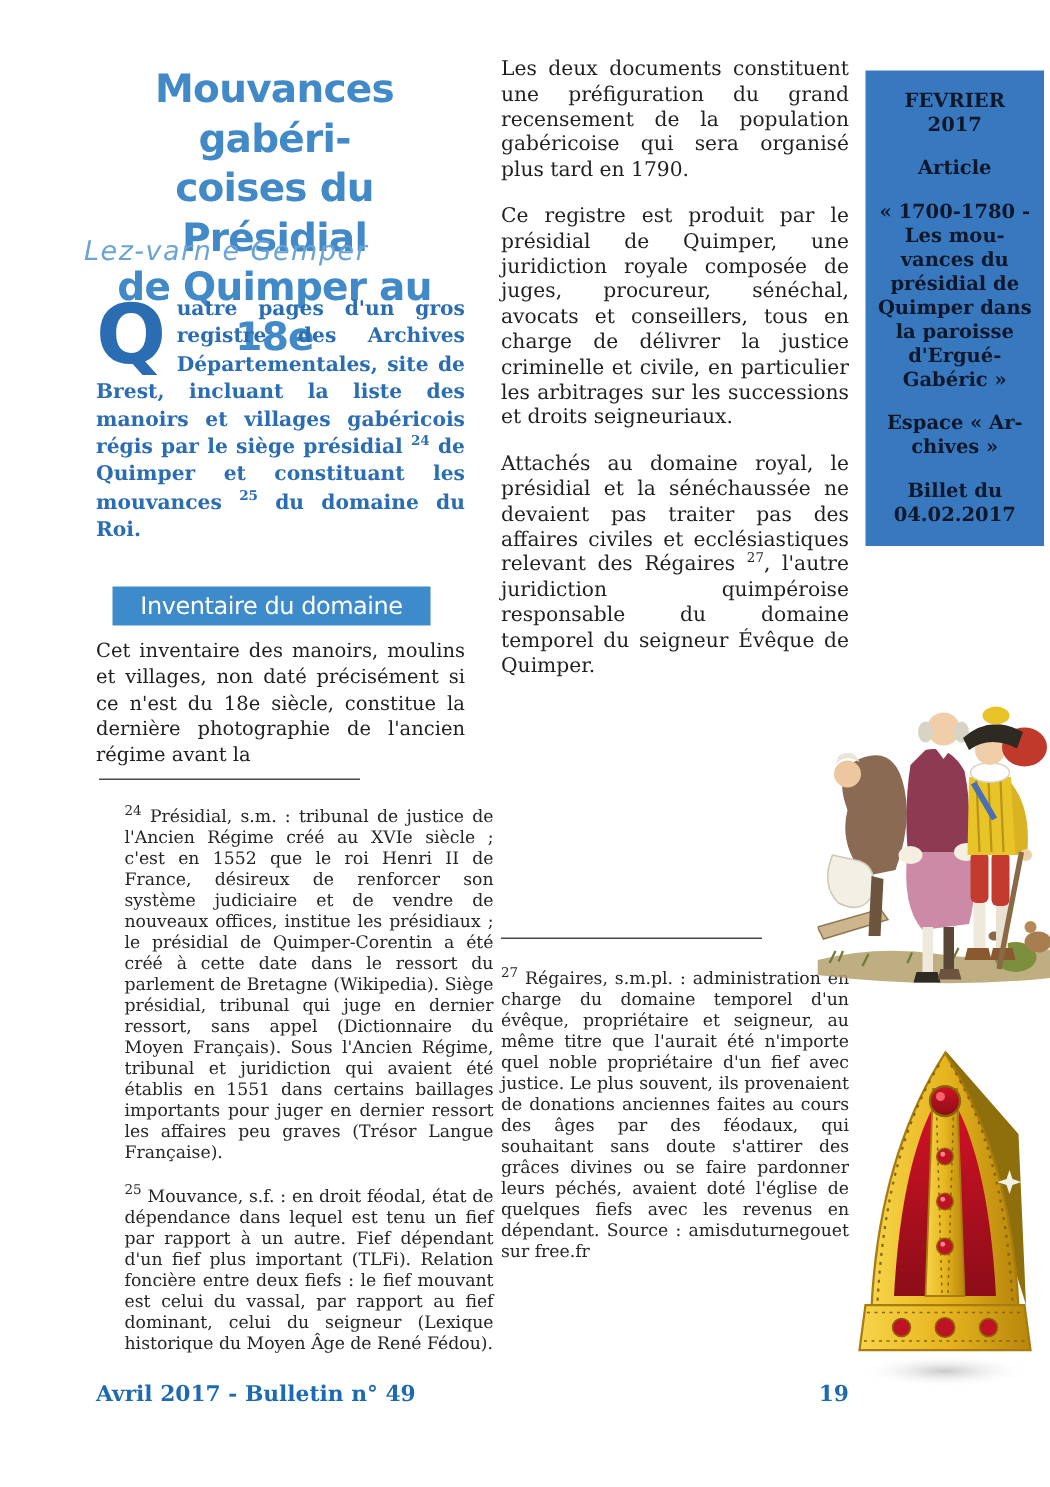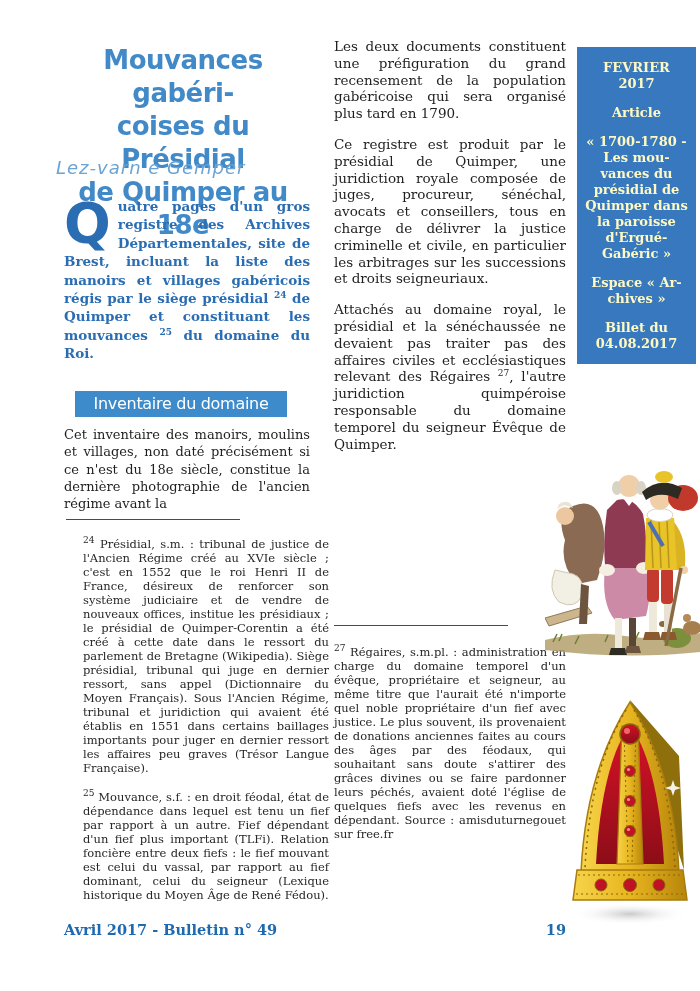--- a/index.html
+++ b/index.html
@@ -64,21 +64,21 @@
   
   .middle{
     left:334px;top:38px;width:232px;text-align:justify;
     font-size:13.5px;line-height:16.8px;
   }
   .middle p{margin:0 0 14px 0;}
   .middle p:last-child{margin-bottom:0;}
   
   .sidebar{
     left:577px;top:47px;width:119px;box-sizing:border-box;
-    background:var(--sidebar-bg);color:#fef9c3;
+    background:var(--sidebar-bg);color:#0f172a;
     font-weight:bold;text-align:center;
     font-size:13px;line-height:16px;
     padding:13px 5px 12px 5px;
   }
   .sidebar .block{white-space:pre-line;margin:0 0 13px 0;}
   .sidebar .block:last-child{margin-bottom:0;}
   
   .footer-left{
     left:64px;top:921px;font-weight:bold;color:var(--footer-blue);font-size:14.5px;
   }
@@ -134,21 +134,21 @@
 Les mou-
 vances du
 présidial de
 Quimper dans
 la paroisse
 d'Ergué-
 Gabéric »</p>
   <p class="block">Espace « Ar-
 chives »</p>
   <p class="block">Billet du
-04.08.2017</p>
+04.02.2017</p>
 </div>
 
 <div class="abs figures">
   <svg viewBox="0 0 155 250" width="155" height="250">
 
     <path d="M0,222 Q40,212 80,218 T155,215 L155,234 Q80,242 0,232 Z" fill="#b9a express06a" opacity="0"></path>
     <path d="M0,222 Q40,212 80,218 T155,215 L155,234 Q80,242 0,232 Z" fill="#b4a06b" opacity="0.85"></path>
     <path d="M8,224 l4,-8 M14,223 l3,-7 M30,226 l4,-8 M60,224 l3,-7 M90,222 l4,-8" stroke="#6f7d33" stroke-width="1.5" fill="none"></path>
 
     <polygon points="0,200 42,188 47,195 4,208" fill="#cdb58d" stroke="#8d7a55" stroke-width="1"></polygon>

